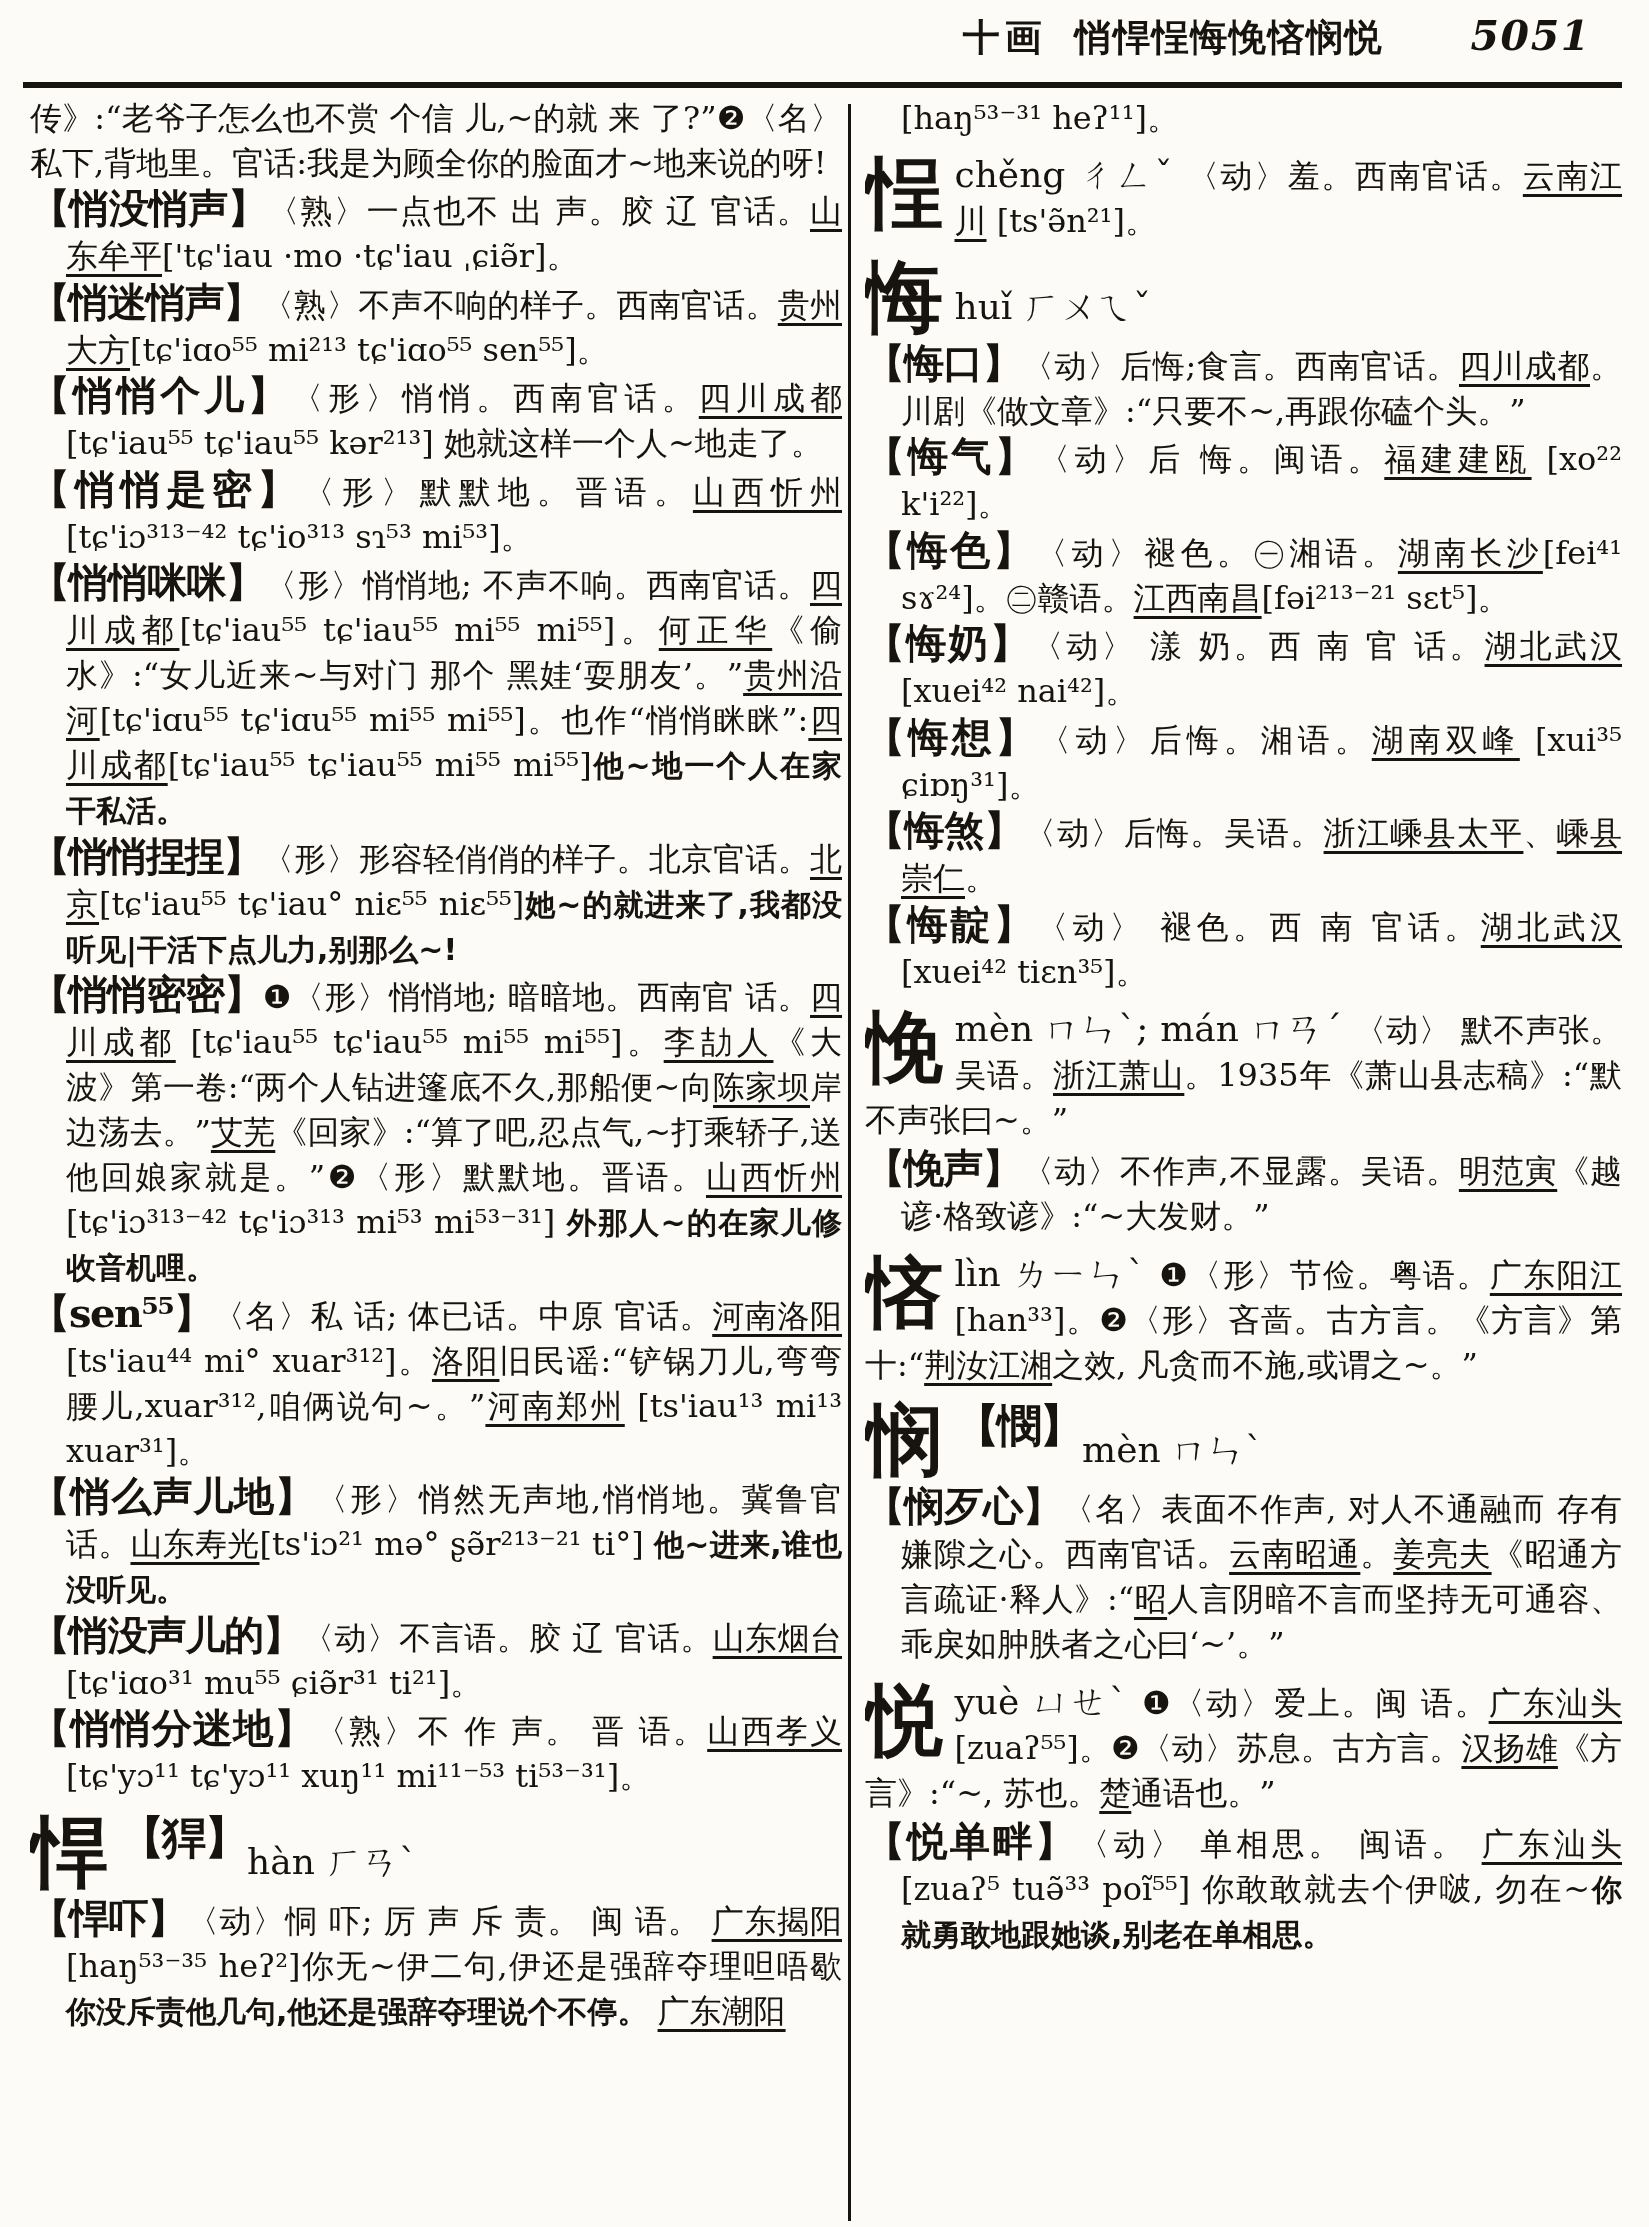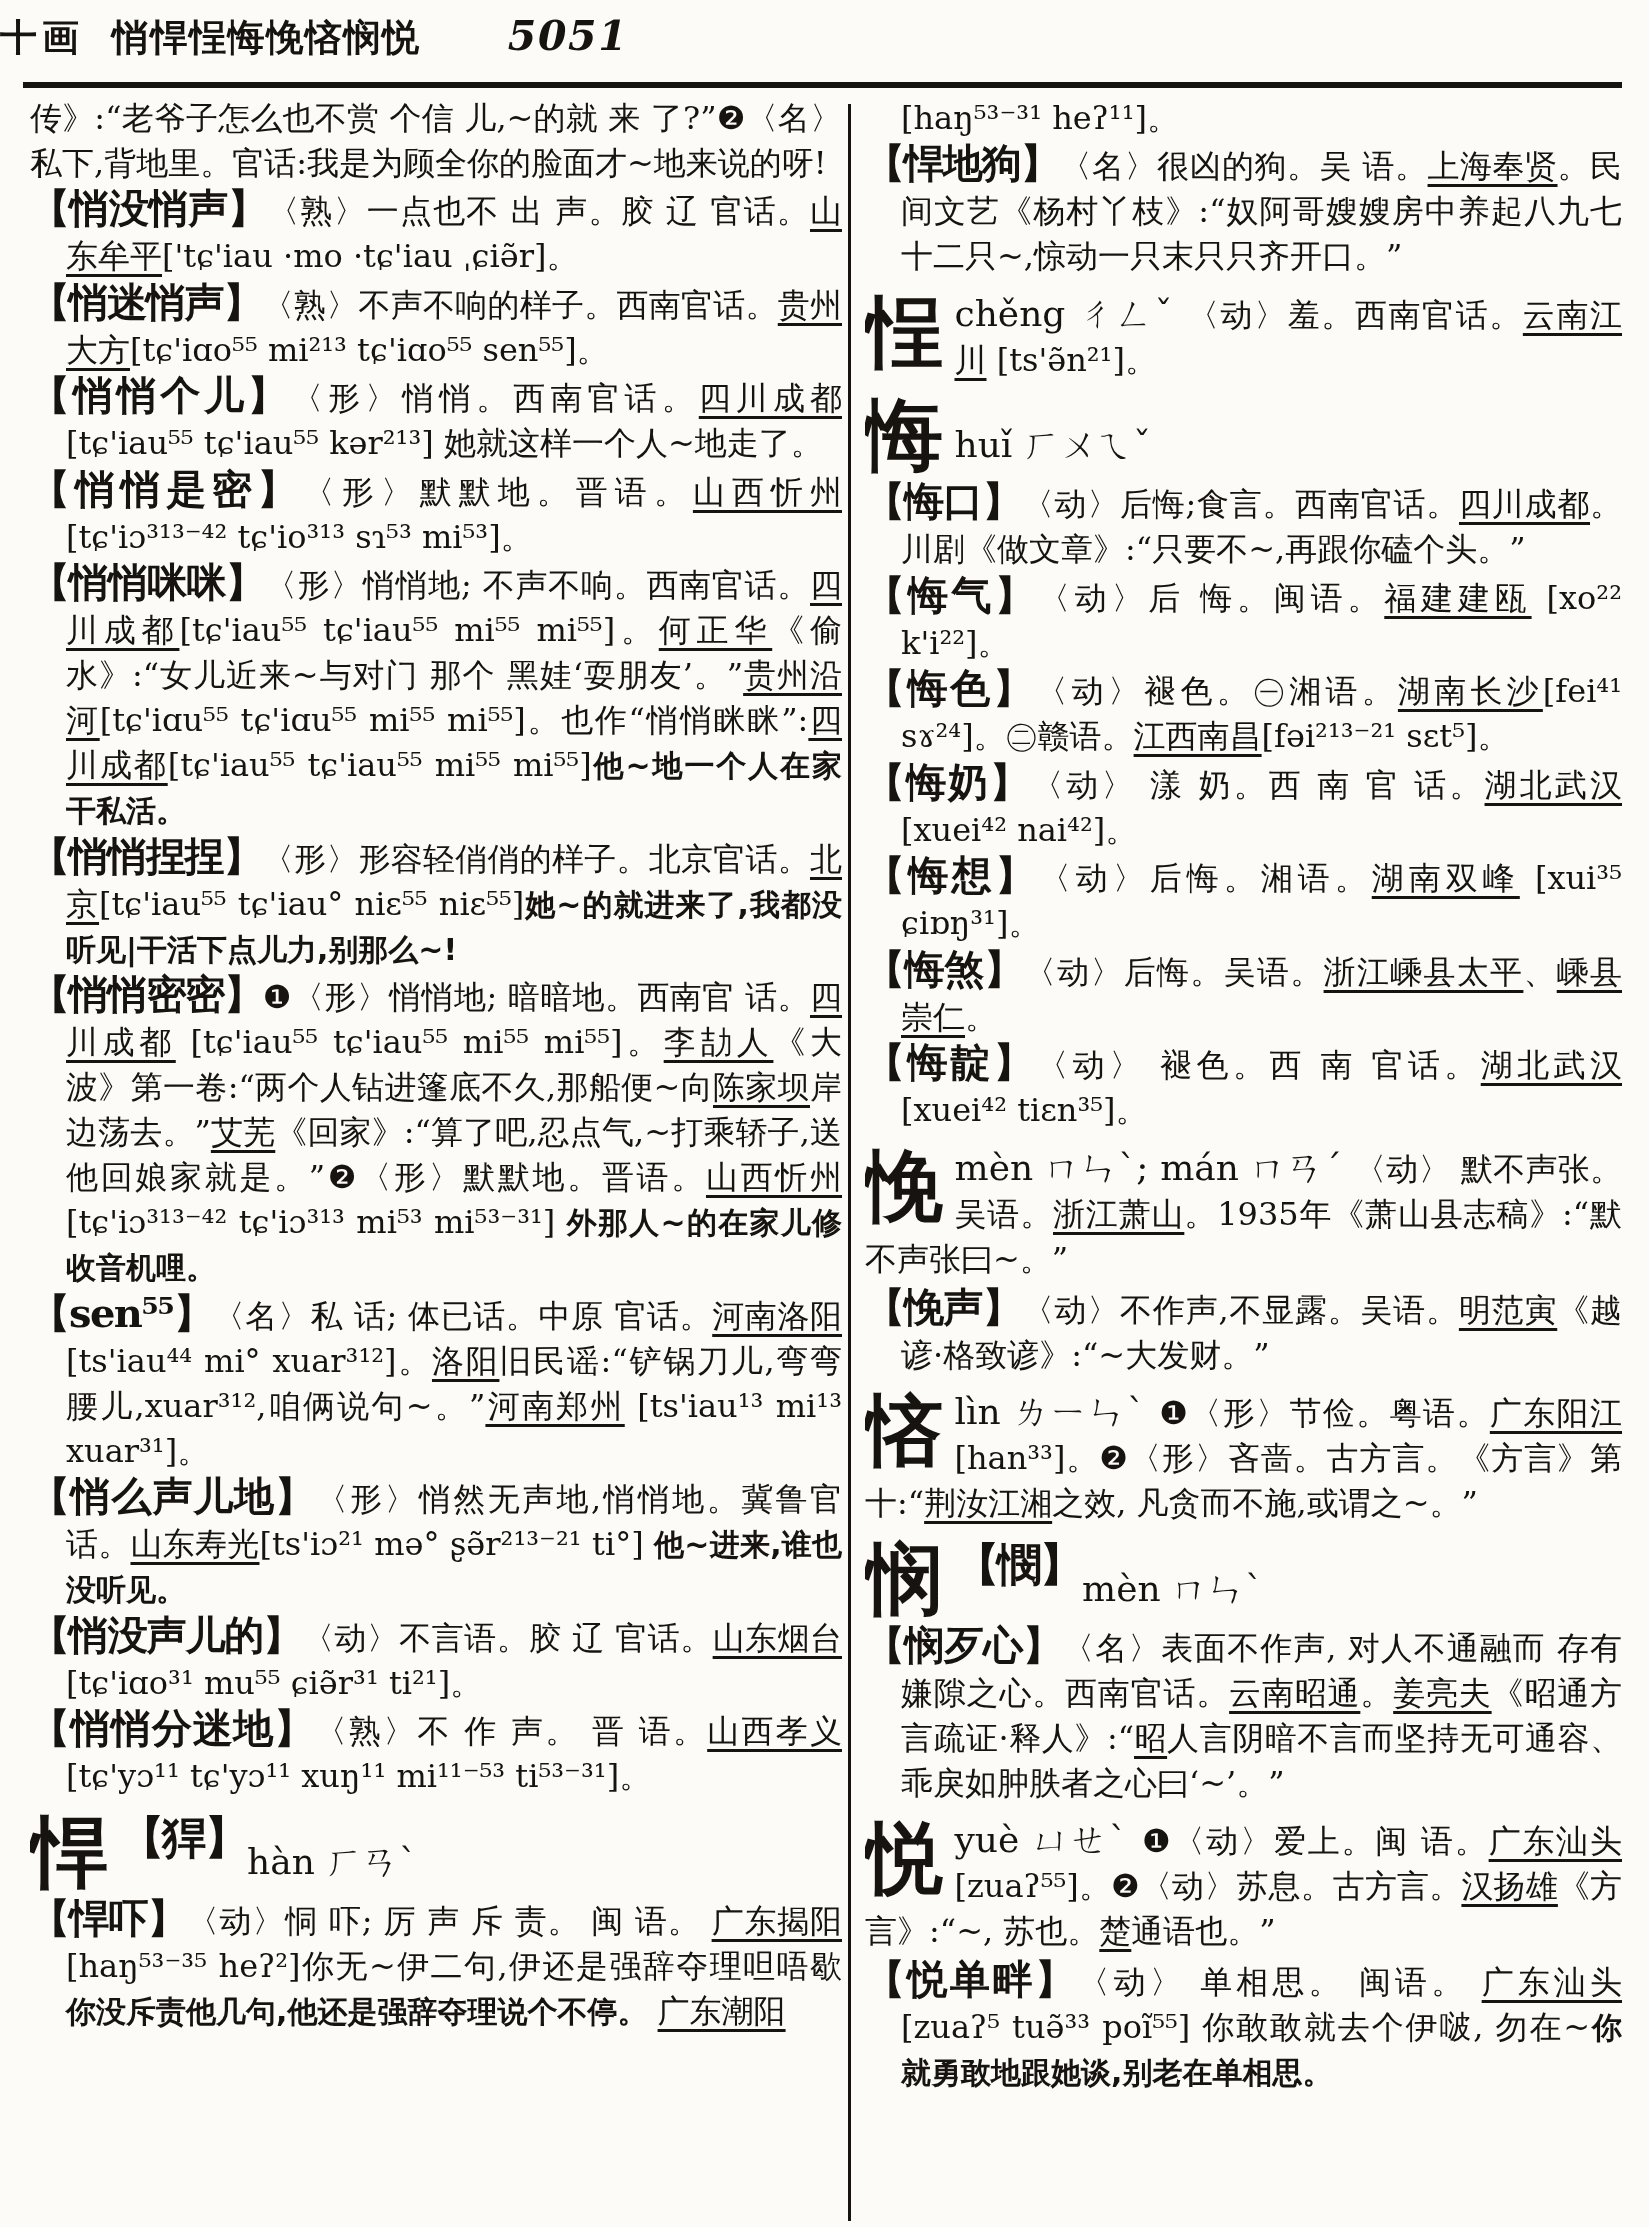--- a/index.html
+++ b/index.html
@@ -1,18 +1,18 @@
 <!DOCTYPE html>
 <html style="font-size:13.2px"><head>
 <meta charset="utf-8">
 <style>
   html,body{margin:0;padding:0;background:#d9d6cf;}
   .page{position:relative;width:1650px;height:2227px;background:#fcfbf7;
         font-family:"DejaVu Serif","Liberation Serif",serif;color:#17130e;overflow:hidden;}
-  .hdr{position:absolute;top:11.5px;left:0;width:1591px;text-align:left;
+  .hdr{position:absolute;top:11.5px;left:0;width:1591px;text-align:right;
        font-size:37px;font-weight:bold;white-space:nowrap;}
   .hdr .sect{margin-right:28px;letter-spacing:5px;}
   .hdr .chars{margin-right:87px;letter-spacing:1.6px;}
   .hdr .pagenum{font-style:italic;font-size:41px;letter-spacing:1.6px;
        font-family:"DejaVu Serif","Liberation Serif",serif;}
   .rule{position:absolute;top:82px;left:23px;width:1599px;height:5.8px;background:#17130e;}
   .divider{position:absolute;left:848px;top:104px;height:2117px;width:3.3px;background:#17130e;}
   .col{position:absolute;top:93px;overflow:hidden;height:2124px;
        font-size:32px;line-height:45px;text-align:justify;}
   #col-left{left:30px;width:812px;}
@@ -53,21 +53,20 @@
       <p class="entry"><span class="headword">【悄悄密密】</span><span class="seg">❶〈形〉悄悄地; 暗暗地。西南官 话。</span><span class="seg u">四川成都</span><span class="seg"> [tɕ'iau⁵⁵ tɕ'iau⁵⁵ mi⁵⁵ mi⁵⁵]。</span><span class="seg u">李劼人</span><span class="seg">《大波》第一卷:“两个人钻进篷底不久,那船便~向</span><span class="seg u">陈家坝</span><span class="seg">岸边荡去。”</span><span class="seg u">艾芜</span><span class="seg">《回家》:“算了吧,忍点气,~打乘轿子,送他回娘家就是。”❷〈形〉默默地。晋语。</span><span class="seg u">山西忻州</span><span class="seg">[tɕ'iɔ³¹³⁻⁴² tɕ'iɔ³¹³ mi⁵³ mi⁵³⁻³¹] </span><span class="seg b">外那人~的在家儿修收音机哩。</span></p>
       <p class="entry"><span class="headword">【sen⁵⁵】</span><span class="seg">〈名〉私 话; 体已话。中原 官话。</span><span class="seg u">河南洛阳</span><span class="seg"> [ts'iau⁴⁴ mi° xuar³¹²]。</span><span class="seg u">洛阳</span><span class="seg">旧民谣:“铲锅刀儿,弯弯腰儿,xuar³¹²,咱俩说句~。”</span><span class="seg u">河南郑州</span><span class="seg"> [ts'iau¹³ mi¹³ xuar³¹]。</span></p>
       <p class="entry"><span class="headword">【悄么声儿地】</span><span class="seg">〈形〉悄然无声地,悄悄地。冀鲁官话。</span><span class="seg u">山东寿光</span><span class="seg">[ts'iɔ²¹ mə° ʂə̃r²¹³⁻²¹ ti°] </span><span class="seg b">他~进来,谁也没听见。</span></p>
       <p class="entry"><span class="headword">【悄没声儿的】</span><span class="seg">〈动〉不言语。胶 辽 官话。</span><span class="seg u">山东烟台</span><span class="seg">[tɕ'iɑo³¹ mu⁵⁵ ɕiə̃r³¹ ti²¹]。</span></p>
       <p class="entry"><span class="headword">【悄悄分迷地】</span><span class="seg">〈熟〉不 作 声。 晋 语。</span><span class="seg u">山西孝义</span><span class="seg">[tɕ'yɔ¹¹ tɕ'yɔ¹¹ xuŋ¹¹ mi¹¹⁻⁵³ ti⁵³⁻³¹]。</span></p>
       <div class="charblock"><span class="bigchar">悍</span><span class="variant">【猂】</span><span class="pron low">hàn ㄏㄢˋ </span></div>
       <p class="entry"><span class="headword">【悍吓】</span><span class="seg">〈动〉恫 吓; 厉 声 斥 责。 闽 语。 </span><span class="seg u">广东揭阳</span><span class="seg">[haŋ⁵³⁻³⁵ heʔ²]你无~伊二句,伊还是强辞夺理呾唔歇</span><span class="seg b">你没斥责他几句,他还是强辞夺理说个不停。</span><span class="seg"> </span><span class="seg u">广东潮阳</span></p>
     </div>
   <div class="col" id="col-right">
       <p class="cont ind"><span class="seg">[haŋ⁵³⁻³¹ heʔ¹¹]。</span></p>
-      <p class="entry"><span class="headword">【悍地狗】</span><span class="seg">〈名〉很凶的狗。吴 语。</span><span class="seg u">上海奉贤</span><span class="seg">。民间文艺《杨村丫枝》:“奴阿哥嫂嫂房中养起八九七十二只~,惊动一只末只只齐开口。”</span></p>
       <div class="charblock"><span class="bigchar">悜</span><span class="pron">chěng ㄔㄥˇ </span><span class="seg">〈动〉羞。西南官话。</span><span class="seg u">云南江川</span><span class="seg"> [ts'ə̃n²¹]。</span></div>
       <div class="charblock"><span class="bigchar">悔</span><span class="pron low">huǐ ㄏㄨㄟˇ </span></div>
       <p class="entry"><span class="headword">【悔口】</span><span class="seg">〈动〉后悔;食言。西南官话。</span><span class="seg u">四川成都</span><span class="seg">。川剧《做文章》:“只要不~,再跟你磕个头。”</span></p>
       <p class="entry"><span class="headword">【悔气】</span><span class="seg">〈动〉后 悔。闽语。</span><span class="seg u">福建建瓯</span><span class="seg"> [xo²² k'i²²]。</span></p>
       <p class="entry"><span class="headword">【悔色】</span><span class="seg">〈动〉褪色。㊀湘语。</span><span class="seg u">湖南长沙</span><span class="seg">[fei⁴¹ sɤ²⁴]。㊁赣语。</span><span class="seg u">江西南昌</span><span class="seg">[fəi²¹³⁻²¹ sɛt⁵]。</span></p>
       <p class="entry"><span class="headword">【悔奶】</span><span class="seg">〈动〉 漾 奶。西 南 官 话。</span><span class="seg u">湖北武汉</span><span class="seg"> [xuei⁴² nai⁴²]。</span></p>
       <p class="entry"><span class="headword">【悔想】</span><span class="seg">〈动〉后悔。湘语。</span><span class="seg u">湖南双峰</span><span class="seg"> [xui³⁵ ɕiɒŋ³¹]。</span></p>
       <p class="entry"><span class="headword">【悔煞】</span><span class="seg">〈动〉后悔。吴语。</span><span class="seg u">浙江嵊县太平</span><span class="seg">、</span><span class="seg u">嵊县崇仁</span><span class="seg">。</span></p>
       <p class="entry"><span class="headword">【悔靛】</span><span class="seg">〈动〉 褪色。西 南 官话。</span><span class="seg u">湖北武汉</span><span class="seg">  [xuei⁴² tiɛn³⁵]。</span></p>
       <div class="charblock"><span class="bigchar">悗</span><span class="pron">mèn ㄇㄣˋ; mán ㄇㄢˊ </span><span class="seg">〈动〉 默不声张。吴语。</span><span class="seg u">浙江萧山</span><span class="seg">。1935年《萧山县志稿》:“默不声张曰~。”</span></div>

